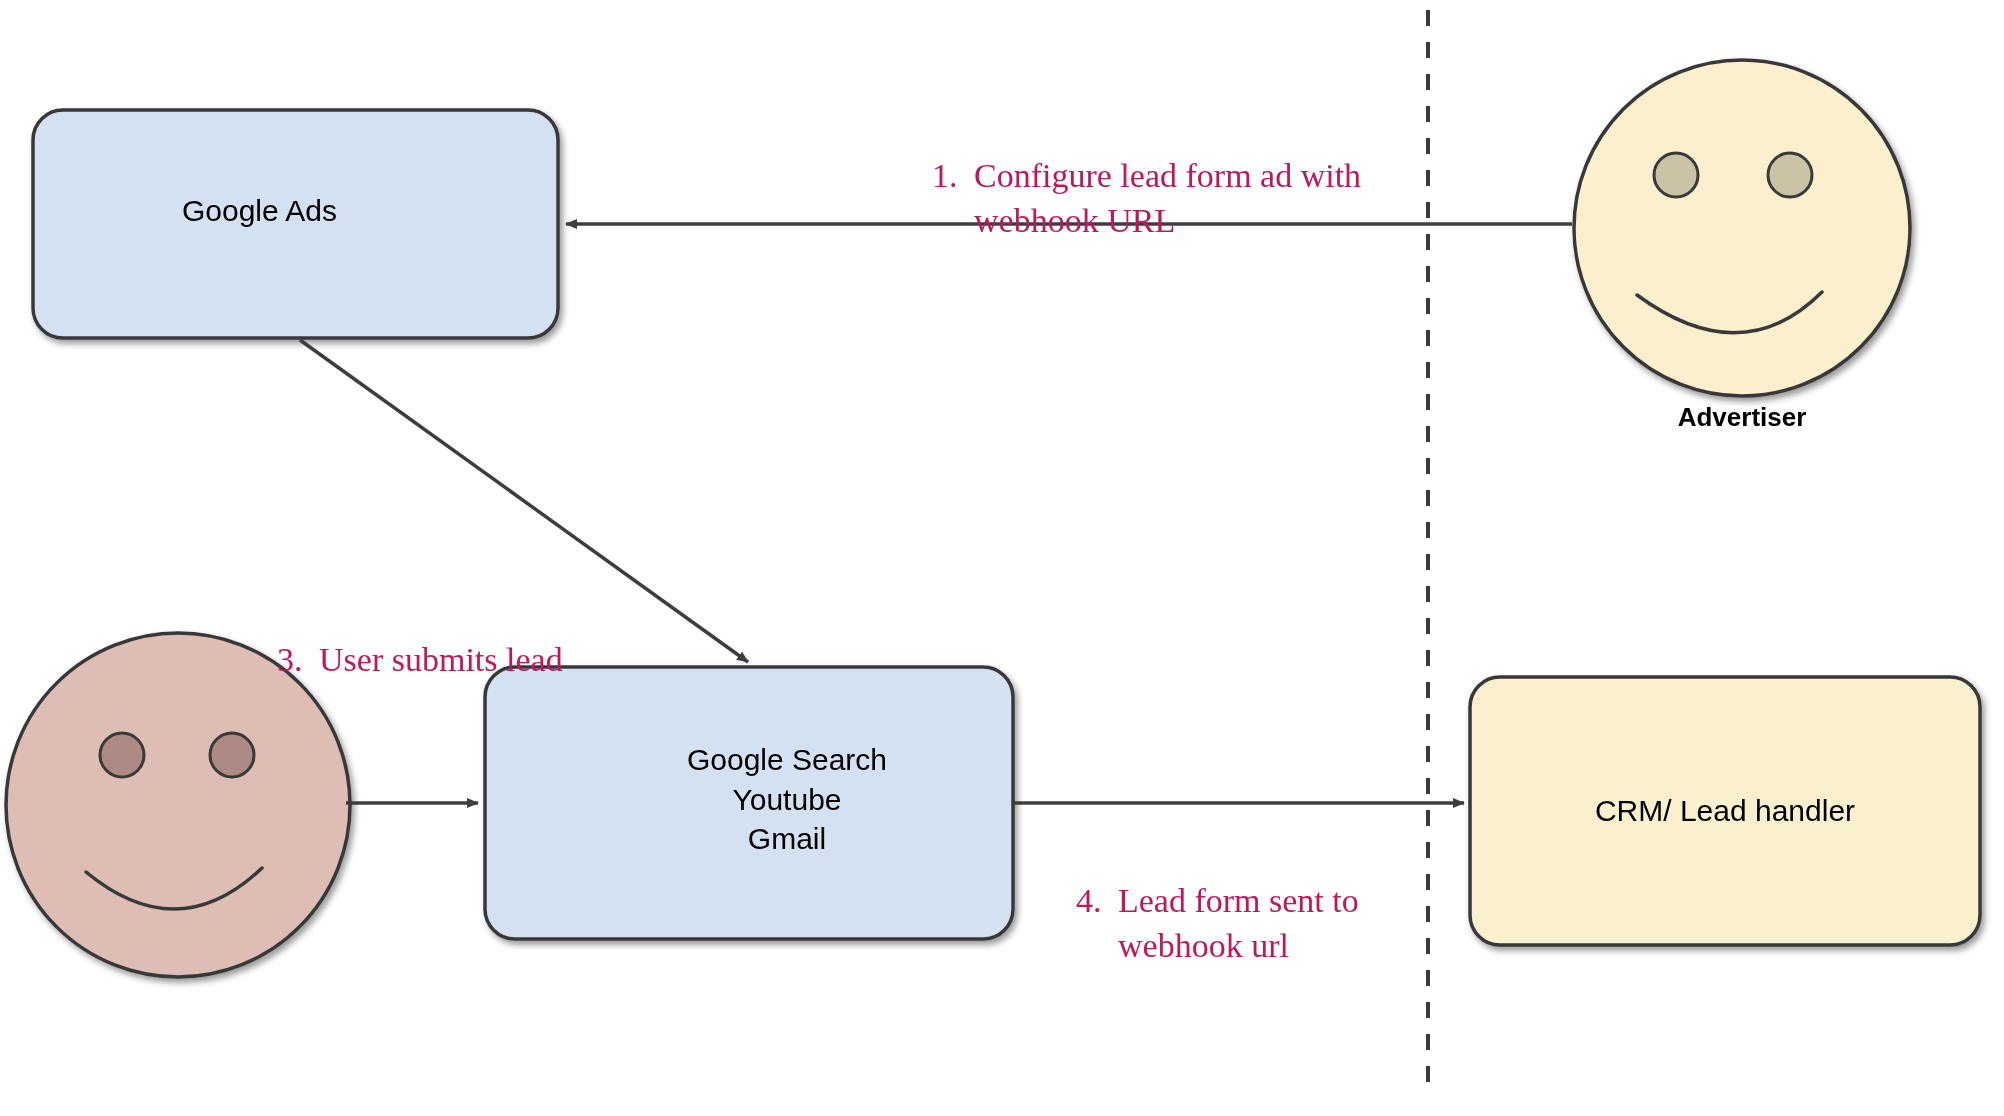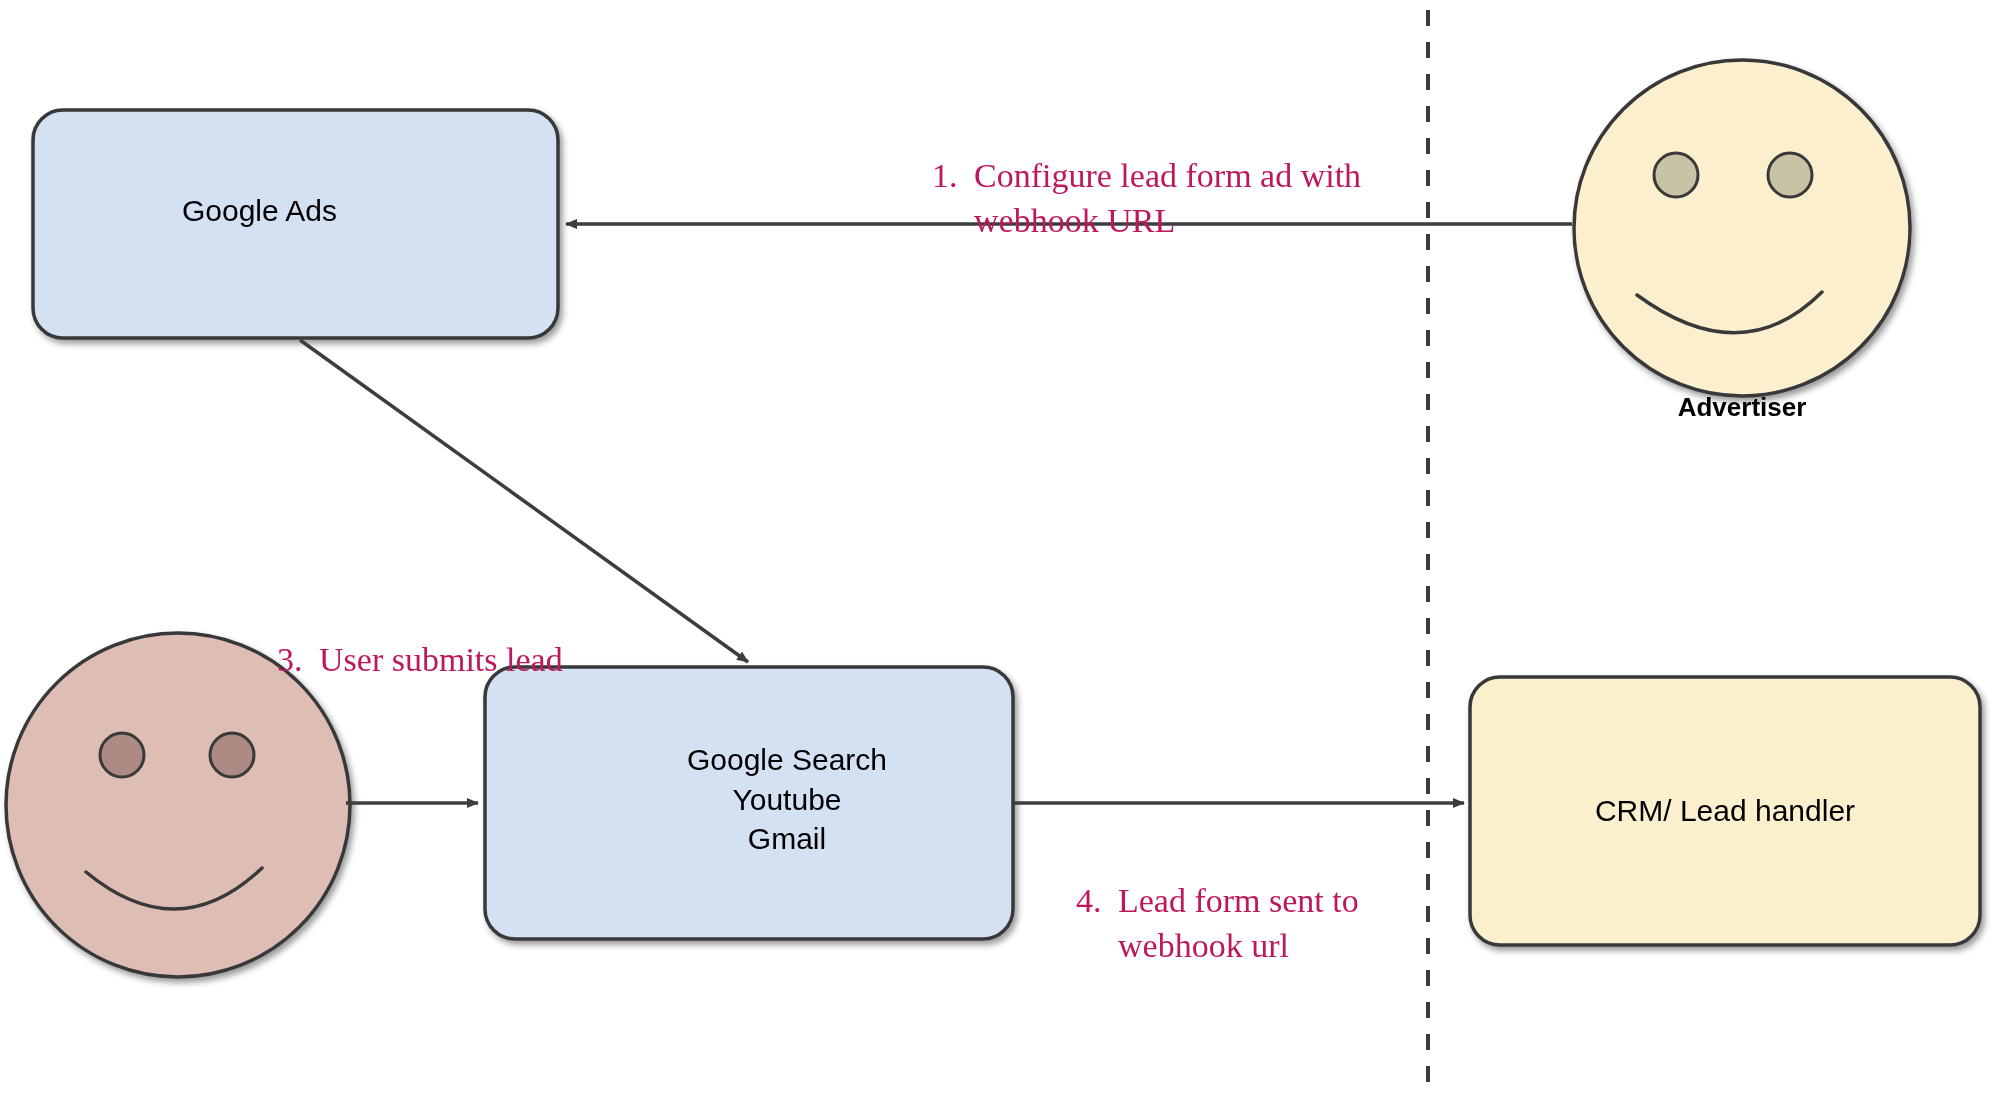--- a/index.html
+++ b/index.html
@@ -105,21 +105,21 @@
   </svg>
 
   <div class="node-label box-label" style="left:33px; top:191px; width:421px;margin-left:16px;">Google Ads</div>
 
   <div class="node-label box-label" style="left:485px; top:740px; width:604px;">Google Search
 Youtube
 Gmail</div>
 
   <div class="node-label box-label" style="left:1470px; top:791px; width:510px;">CRM/ Lead handler</div>
 
-  <div class="node-label actor-caption" style="left:1582px; top:390px; width:320px;">Advertiser</div>
+  <div class="node-label actor-caption" style="left:1582px; top:400px; width:320px;">Advertiser</div>
 
 
   <div class="edge-label" style="left:898px; top:108px;">
     <span class="num">1.</span><span class="txt">Configure lead form ad with
 webhook URL</span>
   </div>
 
 
   <div class="edge-label" style="left:243px; top:592px;">
     <span class="num">3.</span><span class="txt">User submits lead</span>

